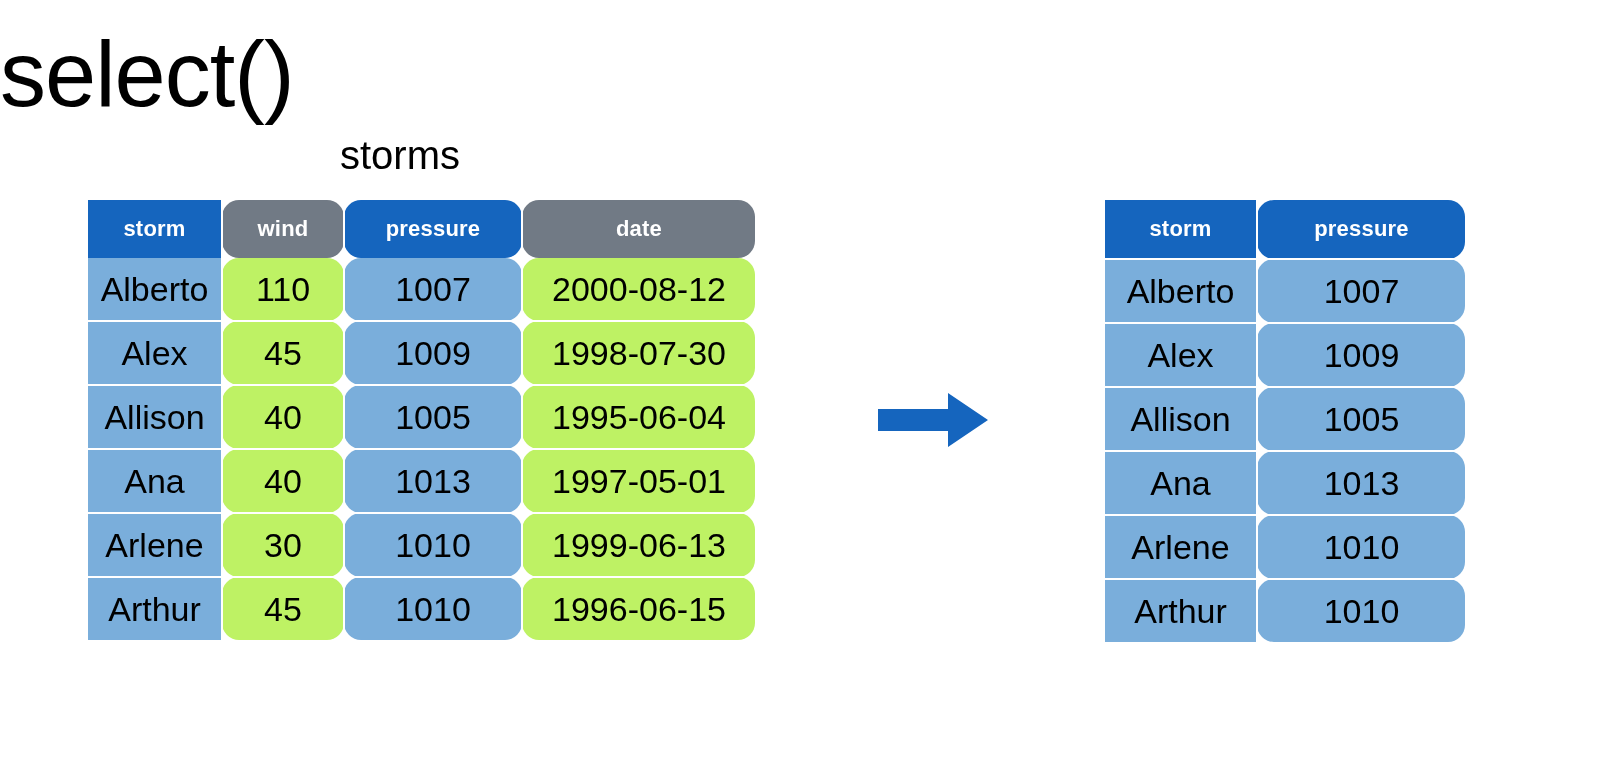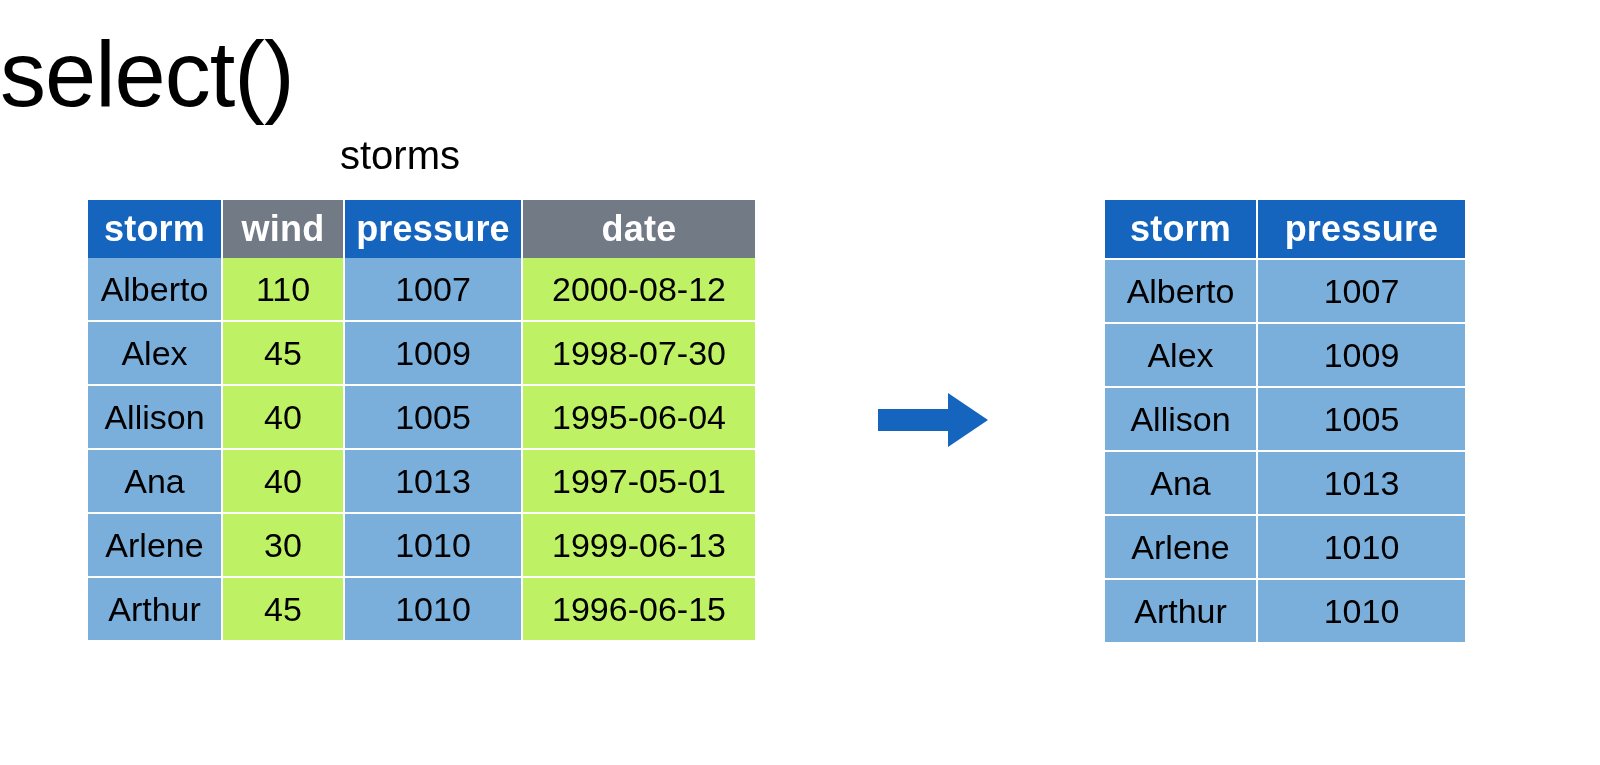--- a/index.html
+++ b/index.html
@@ -62,42 +62,42 @@
     padding: 0;
     margin: 0;
     text-align: center;
     vertical-align: middle;
     white-space: pre;
     font-weight: 400;
     border: 0;
   }
   .data-table th {
     height: 58px;
-    font-size: 36px;
+    font-size: 22px;
     font-weight: 700;
     color: #ffffff;
     letter-spacing: .2px;
   }
   .data-table td {
     height: 62px;
     color: #000000;
     border-top: 2px solid #ffffff;
   }
   .data-table tbody tr:first-child td {
     border-top: 0;
   }
 
   
   th.h-blue { background: #1565be; }
   th.h-gray { background: #717a85; }
   
   td.c-blue { background: #7aaedb; }
   td.c-gray { background: #bef264; }
   
-  td.gut-left, th.gut-left { border-left: 2px solid #ffffff; }
+  td.gut-left, th.gut-left { border-left: 2px solid #ffffff; border-radius: 17px; }
 
   
   #storms-table {
     left: 88px;
     top: 200px;
   }
   #storms-table col.col-storm    { width: 134px; }
   #storms-table col.col-wind     { width: 122px; }
   #storms-table col.col-pressure { width: 178px; }
   #storms-table col.col-date     { width: 233px; }

